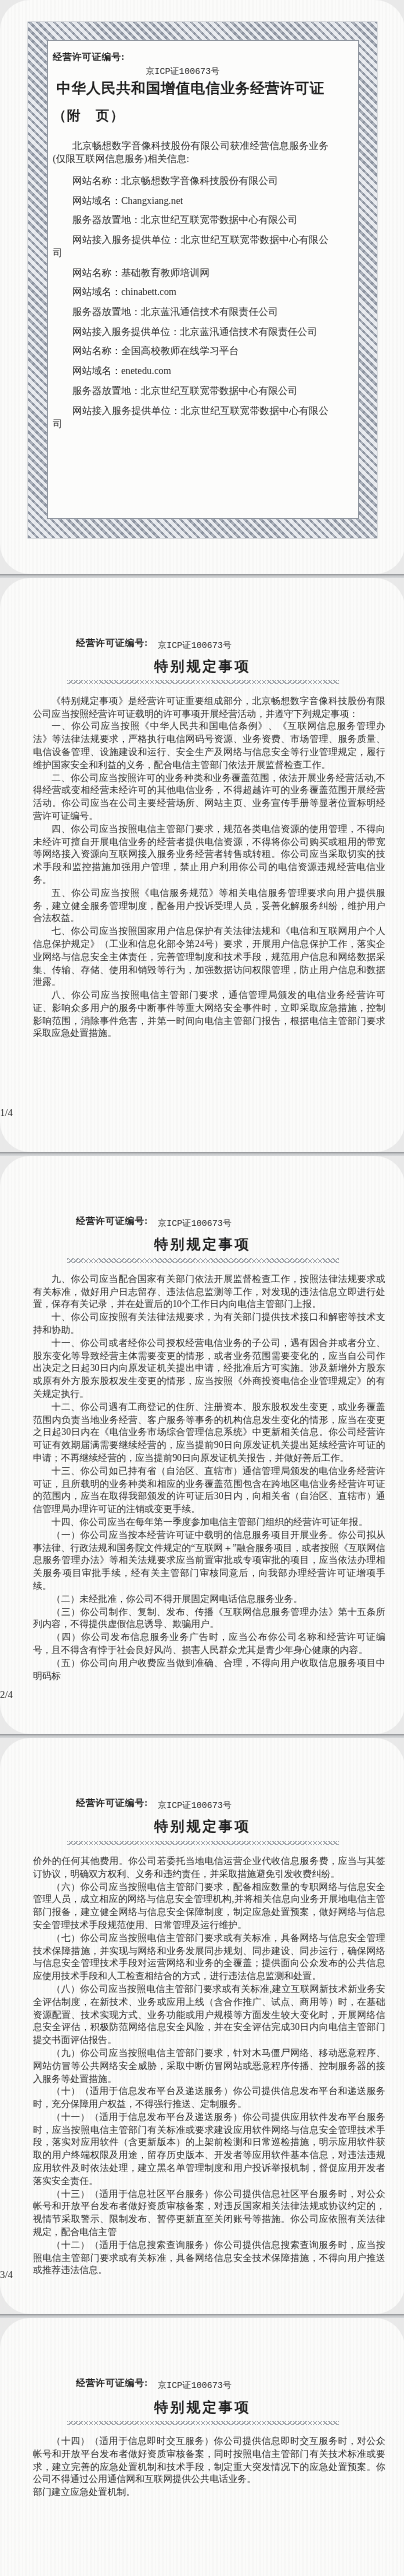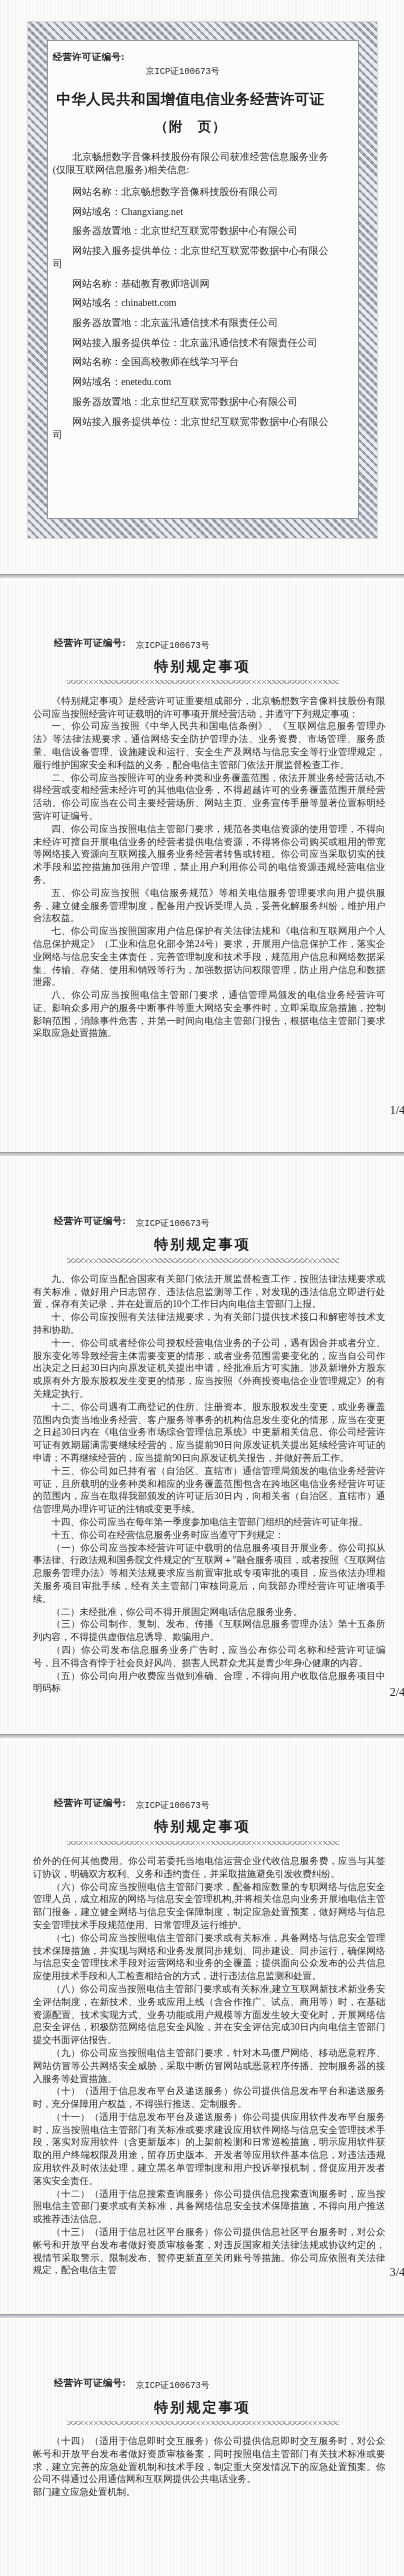--- a/index.html
+++ b/index.html
@@ -10,20 +10,21 @@
     color:#1f1f1f;
     -webkit-font-smoothing:antialiased;
   }
   .doc{width:405px;}
   .page{
     position:relative;
     width:405px;
     background:#fbfbfa;
     background-image:repeating-linear-gradient(90deg, rgba(0,0,0,0.015) 0 1.5px, rgba(0,0,0,0) 1.5px 3.6px);
     overflow:hidden;
+    border-radius:30px;
   }
   .divider{
     height:4.1px;
     background:linear-gradient(#aeb0b2,#c9cbcd 45%,#d8dadc);
     border-top:0.5px solid #9b9da0;
     box-sizing:border-box;
   }
 
   
   .cert-page{height:574px;}
@@ -48,30 +49,30 @@
   }
   .cert-lic-label{
     font-size:9.3px; font-weight:bold; letter-spacing:0.5px;
   }
   .cert-lic-no{
     margin:2.1px 0 0 93px;
     font-size:8.8px;
     font-family:"Liberation Mono","DejaVu Sans Mono",monospace;
   }
   .cert-title{
-    margin:13px 0 0 0;
+    margin:2px 0 0 0;
     text-align:center;
     font-size:14.4px;
     font-weight:bold;
     letter-spacing:0.5px;
     line-height:17.5px;
   }
   .cert-subtitle{
     margin-top:9.3px;
-    text-align:center;
+    text-align:left;
     font-size:13.4px;
     font-weight:bold;
     letter-spacing:1px;
   }
   .cert-intro{
     margin:13.4px 0 9.3px 0;
     font-size:9.8px;
     line-height:13px;
     text-indent:2em;
     text-align:justify;
@@ -79,21 +80,21 @@
   .site-line{
     margin:0 0 6.7px 0;
     font-size:9.8px;
     line-height:13px;
     text-indent:2em;
     text-align:justify;
   }
 
   
   .prov-header{
-    padding:59px 0 0 54px;
+    padding:59px 0 0 76px;
     font-size:9.3px;
   }
   .prov-lic-label{font-weight:bold; letter-spacing:0.5px;}
   .prov-lic-no{
     margin-left:7.2px;
     font-size:8.8px;
     font-family:"Liberation Mono","DejaVu Sans Mono",monospace;
     position:relative; top:1.5px;
   }
   .prov-title{
@@ -121,22 +122,22 @@
     line-height:12.8px;
     text-indent:2em;
     text-align:justify;
     word-break:break-all;
   }
   .para.flush{text-indent:0;}
   .page-no{
     position:absolute;
     left:0; right:0;
     bottom:34px;
-    text-align:right;
-    font-size:12px;
+    text-align:left;
+    font-size:10px;
     font-family:"Liberation Serif","DejaVu Serif",serif;
   }
   .p2{height:574px;}
   .p3{height:578px;}
   .p4{height:576px;}
   .p5{height:555px;}
 </style>
 </head>
 <body>
 
@@ -186,21 +187,21 @@
     <div class="prov-header">
       <span class="prov-lic-label">经营许可证编号:</span>
       <span class="prov-lic-no">京ICP证100673号</span>
     </div>
     <h2 class="prov-title">特别规定事项</h2>
     <div class="zigzag"></div>
     <div class="prov-body">
 
         <p class="para">《特别规定事项》是经营许可证重要组成部分，北京畅想数字音像科技股份有限公司应当按照经营许可证载明的许可事项开展经营活动，并遵守下列规定事项：</p>
 
-        <p class="para">一、你公司应当按照《中华人民共和国电信条例》、《互联网信息服务管理办法》等法律法规要求，通信网络安全防护管理办法、业务资费、市场管理、服务质量、电信设备管理、设施建设和运行、安全生产及网络与信息安全等行业管理规定，履行维护国家安全和利益的义务，配合电信主管部门依法开展监督检查工作。</p>
+        <p class="para">一、你公司应当按照《中华人民共和国电信条例》、《互联网信息服务管理办法》等法律法规要求，严格执行电信网码号资源、业务资费、市场管理、服务质量、电信设备管理、设施建设和运行、安全生产及网络与信息安全等行业管理规定，履行维护国家安全和利益的义务，配合电信主管部门依法开展监督检查工作。</p>
 
         <p class="para">二、你公司应当按照许可的业务种类和业务覆盖范围，依法开展业务经营活动,不得经营或变相经营未经许可的其他电信业务，不得超越许可的业务覆盖范围开展经营活动。你公司应当在公司主要经营场所、网站主页、业务宣传手册等显著位置标明经营许可证编号。</p>
 
 
         <p class="para">四、你公司应当按照电信主管部门要求，规范各类电信资源的使用管理，不得向未经许可擅自开展电信业务的经营者提供电信资源，不得将你公司购买或租用的带宽等网络接入资源向互联网接入服务业务经营者转售或转租。你公司应当采取切实的技术手段和监控措施加强用户管理，禁止用户利用你公司的电信资源违规经营电信业务。</p>
 
         <p class="para">五、你公司应当按照《电信服务规范》等相关电信服务管理要求向用户提供服务，建立健全服务管理制度，配备用户投诉受理人员，妥善化解服务纠纷，维护用户合法权益。</p>
 
 
         <p class="para">七、你公司应当按照国家用户信息保护有关法律法规和《电信和互联网用户个人信息保护规定》（工业和信息化部令第24号）要求，开展用户信息保护工作，落实企业网络与信息安全主体责任，完善管理制度和技术手段，规范用户信息和网络数据采集、传输、存储、使用和销毁等行为，加强数据访问权限管理，防止用户信息和数据泄露。</p>
@@ -226,21 +227,20 @@
         <p class="para">十、你公司应按照有关法律法规要求，为有关部门提供技术接口和解密等技术支持和协助。</p>
 
         <p class="para">十一、你公司或者经你公司授权经营电信业务的子公司，遇有因合并或者分立、股东变化等导致经营主体需要变更的情形，或者业务范围需要变化的，应当自公司作出决定之日起30日内向原发证机关提出申请，经批准后方可实施。涉及新增外方股东或原有外方股东股权发生变更的情形，应当按照《外商投资电信企业管理规定》的有关规定执行。</p>
 
         <p class="para">十二、你公司遇有工商登记的住所、注册资本、股东股权发生变更，或业务覆盖范围内负责当地业务经营、客户服务等事务的机构信息发生变化的情形，应当在变更之日起30日内在《电信业务市场综合管理信息系统》中更新相关信息。你公司经营许可证有效期届满需要继续经营的，应当提前90日向原发证机关提出延续经营许可证的申请；不再继续经营的，应当提前90日向原发证机关报告，并做好善后工作。</p>
 
         <p class="para">十三、你公司如已持有省（自治区、直辖市）通信管理局颁发的电信业务经营许可证，且所载明的业务种类和相应的业务覆盖范围包含在跨地区电信业务经营许可证的范围内，应当在取得我部颁发的许可证后30日内，向相关省（自治区、直辖市）通信管理局办理许可证的注销或变更手续。</p>
 
         <p class="para">十四、你公司应当在每年第一季度参加电信主管部门组织的经营许可证年报。</p>
 
-        <p class="para">十五、你公司在经营信息服务业务时应当遵守下列规定：</p>
 
         <p class="para">（一）你公司应当按本经营许可证中载明的信息服务项目开展业务。你公司拟从事法律、行政法规和国务院文件规定的“互联网＋”融合服务项目，或者按照《互联网信息服务管理办法》等相关法规要求应当前置审批或专项审批的项目，应当依法办理相关服务项目审批手续，经有关主管部门审核同意后，向我部办理经营许可证增项手续。</p>
 
         <p class="para">（二）未经批准，你公司不得开展固定网电话信息服务业务。</p>
 
         <p class="para">（三）你公司制作、复制、发布、传播《互联网信息服务管理办法》第十五条所列内容，不得提供虚假信息诱导、欺骗用户。</p>
 
         <p class="para">（四）你公司发布信息服务业务广告时，应当公布你公司名称和经营许可证编号，且不得含有悖于社会良好风尚、损害人民群众尤其是青少年身心健康的内容。</p>
 
         <p class="para">（五）你公司向用户收费应当做到准确、合理，不得向用户收取信息服务项目中明码标</p>
@@ -266,23 +266,23 @@
         <p class="para">（七）你公司应当按照电信主管部门要求或有关标准，具备网络与信息安全管理技术保障措施，并实现与网络和业务发展同步规划、同步建设、同步运行，确保网络与信息安全管理技术手段对运营网络和业务的全覆盖；提供面向公众发布的公共信息应使用技术手段和人工检查相结合的方式，进行违法信息监测和处置。</p>
 
         <p class="para">（八）你公司应当按照电信主管部门要求或有关标准,建立互联网新技术新业务安全评估制度，在新技术、业务或应用上线（含合作推广、试点、商用等）时，在基础资源配置、技术实现方式、业务功能或用户规模等方面发生较大变化时，开展网络信息安全评估，积极防范网络信息安全风险，并在安全评估完成30日内向电信主管部门提交书面评估报告。</p>
 
         <p class="para">（九）你公司应当按照电信主管部门要求，针对木马僵尸网络、移动恶意程序、网站仿冒等公共网络安全威胁，采取中断仿冒网站或恶意程序传播、控制服务器的接入服务等处置措施。</p>
 
         <p class="para">（十）（适用于信息发布平台及递送服务）你公司提供信息发布平台和递送服务时，充分保障用户权益，不得强行推送、定制服务。</p>
 
         <p class="para">（十一）（适用于信息发布平台及递送服务）你公司提供应用软件发布平台服务时，应当按照电信主管部门有关标准或要求建设应用软件网络与信息安全管理技术手段，落实对应用软件（含更新版本）的上架前检测和日常巡检措施，明示应用软件获取的用户终端权限及用途，留存历史版本、开发者等应用软件基本信息，对违法违规应用软件及时依法处理，建立黑名单管理制度和用户投诉举报机制，督促应用开发者落实安全责任。</p>
 
+        <p class="para">（十三）（适用于信息社区平台服务）你公司提供信息社区平台服务时，对公众帐号和开放平台发布者做好资质审核备案，对违反国家相关法律法规或协议约定的，视情节采取警示、限制发布、暂停更新直至关闭账号等措施。你公司应依照有关法律规定，配合电信主管</p>
+
         <p class="para">（十二）（适用于信息搜索查询服务）你公司提供信息搜索查询服务时，应当按照电信主管部门要求或有关标准，具备网络信息安全技术保障措施，不得向用户推送或推荐违法信息。</p>
-
-        <p class="para">（十三）（适用于信息社区平台服务）你公司提供信息社区平台服务时，对公众帐号和开放平台发布者做好资质审核备案，对违反国家相关法律法规或协议约定的，视情节采取警示、限制发布、暂停更新直至关闭账号等措施。你公司应依照有关法律规定，配合电信主管</p>
       </div>
     <div class="page-no">3/4</div>
   </section>
 
   <div class="divider"></div>
 
   <section class="page p5">
     <div class="prov-header">
       <span class="prov-lic-label">经营许可证编号:</span>
       <span class="prov-lic-no">京ICP证100673号</span>

